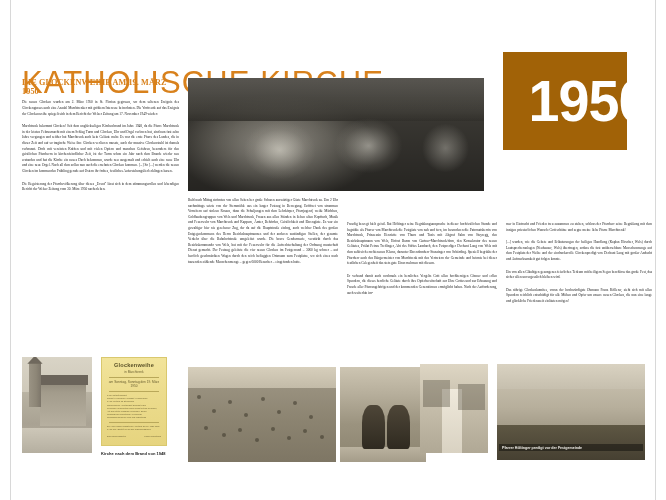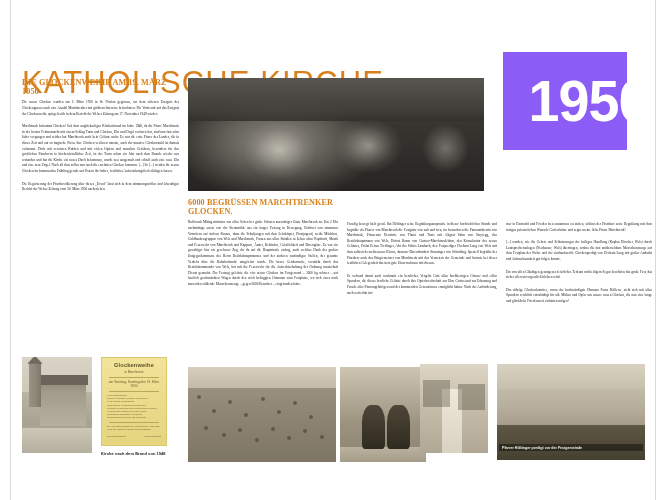--- a/index.html
+++ b/index.html
@@ -30,21 +30,21 @@
     letter-spacing: 1.1px;
     font-weight: 400;
     color: #d8811c;
     font-family: "Liberation Sans", sans-serif;
     white-space: nowrap;
   }
   .year-box {
     position: absolute;
     left: 503px; top: 52px;
     width: 124px; height: 98px;
-    background: #8b5cf6;
+    background: #a16207;
     display: flex;
     align-items: center;
     justify-content: center;
     padding-left: 48px;
   }
   .year-box .year {
     color: #ffffff;
     font-size: 58px;
     font-weight: 700;
     letter-spacing: -1px;
@@ -254,21 +254,20 @@
   <div class="photo" id="photo-bells"></div>
 
   <div class="col" id="col1">
     <div class="subhead">DIE GLOCKENWEIHE AM 19. MÄRZ 1950</div>
     <p>Die neuen Glocken wurden am 2. März 1950 in St. Florian gegossen, wo dem seltenen Ereignis des Glockengusses auch eine Anzahl Marchtrenker mit größtem Interesse beiwohnten. Die Vorfreude auf das Ereignis der Glockenweihe spiegelt sich in dem Bericht der Welser Zeitung am 17. November 1949 wieder:</p>
     <p>Marchtrenk bekommt Glocken! Seit dem unglückseligen Kirchenbrand im Jahre 1948, da die Pfarre Marchtrenk in der letzten Februarnacht mit einem Schlag Turm und Glocken, Uhr und Orgel verloren hat, sind nun fast zehn Jahre vergangen und seither hat Marchtrenk auch kein Geläute mehr. Es war die erste Pfarre des Landes, die in dieser Zeit und auf so tragische Weise ihre Glocken verlieren musste, auch der massive Glockenstuhl ist damals verbrannt. Doch mit vereinten Kräften und mit vielen Opfern und manchen Gefahren, besonders für den geistlichen Pfarrherrn in kirchenfeindlicher Zeit, ist der Turm schon ein Jahr nach dem Brande wieder neu erstanden und hat die Kirche ein neues Dach bekommen, wurde neu ausgemalt und erhielt auch eine neue Uhr und eine neue Orgel. Nach all dem sollen nun auch die ersehnten Glocken kommen. [...] So [...] werden die neuen Glocken im kommenden Frühling gerade auf Ostern ihr frohes, festliches Auferstehungslied erklingen lassen.</p>
     <p>Die Begeisterung der Pfarrbevölkerung über dieses „Event“ lässt sich in dem stimmungsvollen und lebendigen Bericht der Welser Zeitung vom 30. März 1950 nacherleben.</p>
   </div>
 
   <div class="col" id="col2">
-    <div class="subhead">6000 BEGRÜSSEN MARCHTRENKER GLOCKEN.</div>
     <p>Bald nach Mittag strömten von allen Seiten her große Scharen auswärtiger Gäste Marchtrenk zu. Um 2 Uhr nachmittags setzte von der Sternmühle aus ein langer Festzug in Bewegung. Eröffnet von strammen Vorreitern auf stolzen Rossen, dann die Schuljungen mit dem Lehrkörper, Pfarrjugend, weiße Mädchen, Goldhaubengruppen von Wels und Marchtrenk, Frauen aus allen Ständen in lieben alten Kopftuch, Musik und Feuerwehr von Marchtrenk und Kappern, Ämter, Behörden, Geistlichkeit und Ehrengäste. Es war ein gewaltiger hier nie gesehener Zug, der da auf die Hauptstraße einbog, auch welcher Dank des großen Entgegenkommens des Herrn Bezirkshauptmannes und der anderen zuständigen Stellen, der gesamte Verkehr über die Bahnhofstraße umgeleitet wurde. Die brave Gendarmerie, verstärkt durch das Bezirkskommando von Wels, hat mit der Feuerwehr für die Aufrechterhaltung der Ordnung musterhaft Dienst gemacht. Der Festzug geleitete die vier neuen Glocken im Festgewand – 3060 kg schwer – auf herrlich geschmückten Wagen durch den reich beflaggten Ortsraum zum Festplatze, wo sich eines nach tausenden zählende Menschenmenge – gegen 6000 Besucher – eingefunden hatte.</p>
   </div>
 
   <div class="col" id="col3">
     <p>Freudig bewegt hielt geistl. Rat Höltinger seine Begrüßungsansprache in dieser hochfestlichen Stunde und begrüßte als Pfarrer von Marchtrenk die Festgäste von nah und fern, im besonderen die Patronatsherrin von Marchtrenk, Prinzessin Henriette von Thurn und Taxis mit Altgraf Salm von Steyregg, den Bezirkshauptmann von Wels, Hofrat Baron von Gartner-Marchtrenk/dorn, den Konsekrator des neuen Geläutes, Prälat Petrus Treflinger, Abt des Stiftes Lambach, den Festprediger Dechant Lang von Wels mit dem zahlreich erschienenen Klerus, darunter Ehrendomherr Stanzinger von Schärding. Speziell begrüßte der Pfarrherr auch den Bürgermeister von Marchtrenk mit den Vertretern der Gemeinde und betonte bei dieser festlichen Gelegenheit das stets gute Einvernehmen mit diesem.</p>
     <p>Er verband damit auch nochmals ein herzliches Vergelts Gott allen hochherzigen Gönner und edlen Spendern, die dieses herrliche Geläute durch ihre Opferbereitschaft zur Ehre Gottes und zur Erbauung und Freude aller Pfarrangehörigen und der kommenden Generationen ermöglicht haben. Nach der Aufforderung, auch weiterhin im-</p>
   </div>
 
   <div class="col" id="col4">
     <p>mer in Eintracht und Frieden treu zusammen zu stehen, schloss der Pfarrherr seine Begrüßung mit dem innigen priesterlichen Wunsch: Gott schütze und segne meine liebe Pfarre Marchtrenk!</p>

